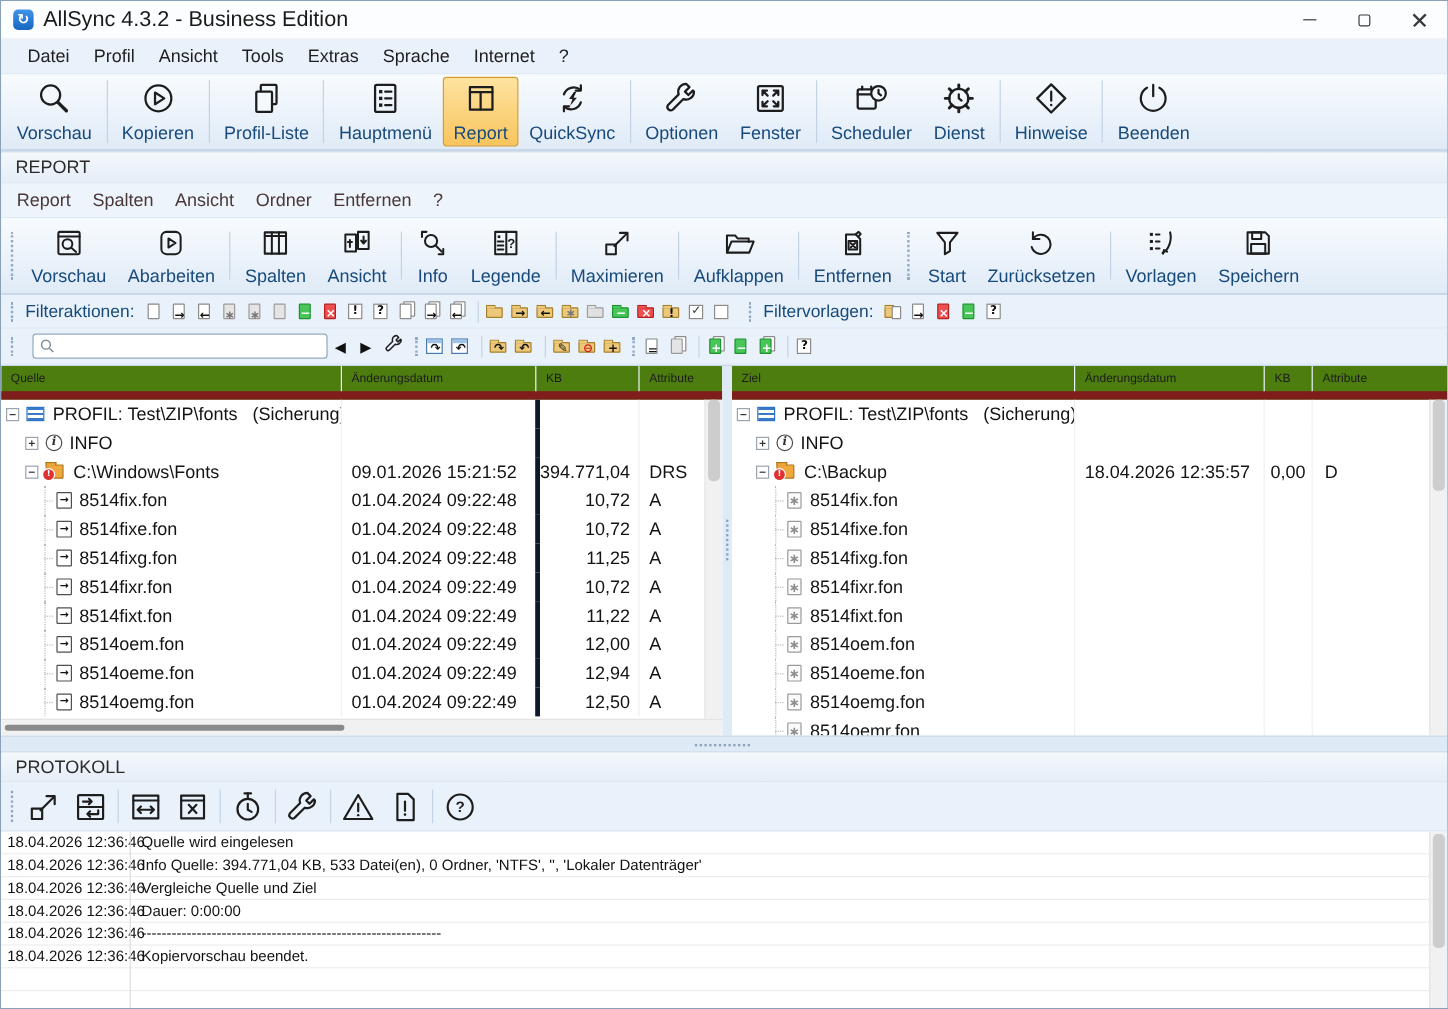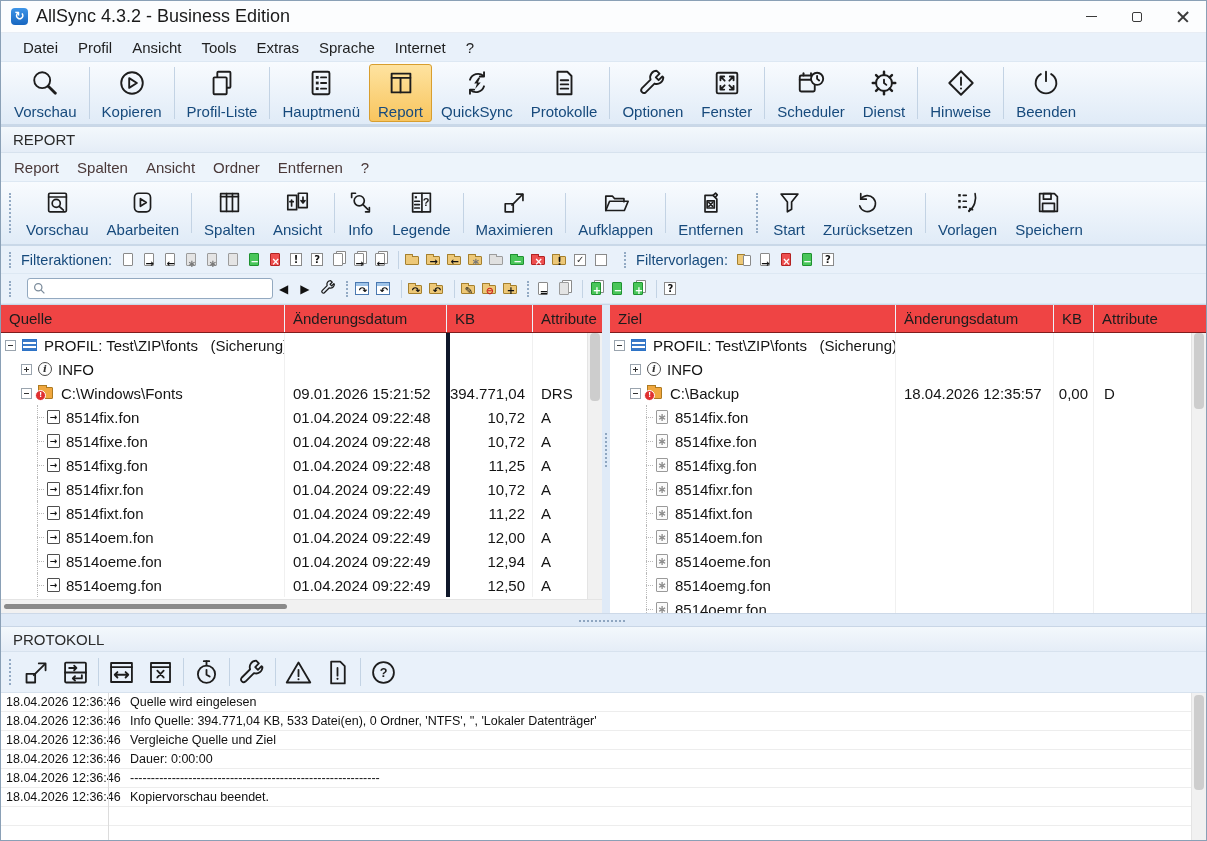--- a/index.html
+++ b/index.html
@@ -71,21 +71,21 @@
 
   .searchbox{width:246px;height:21px;background:#fff;border:1px solid #93a9c0;border-radius:3px;display:flex;align-items:center;margin-left:10px;padding:0 5px;gap:4px}
   .searchbox input{flex:1;border:none;outline:none;font:14px "Liberation Sans",sans-serif;background:transparent;min-width:0}
   .navarr{font-size:12px;color:#111;padding:0 6px}
 
   
   .panes{height:309px;flex:0 0 auto;display:flex;background:#fff;border-top:1px solid #c9d8e8}
   .pane{display:flex;flex-direction:column;overflow:hidden}
   .pane.l{width:601px;flex:0 0 auto}
   .pane.r{flex:1}
-  .phead{height:28px;flex:0 0 auto;background:#ef4444;border-bottom:1px solid #7f1d1d;display:flex;font-size:15px;color:#1c1c1c}
+  .phead{height:28px;flex:0 0 auto;background:#4d7c0f;border-bottom:7px solid #7f1d1d;display:flex;font-size:10px;color:#1c1c1c}
   .ph{display:flex;align-items:center;padding-left:8px;border-left:1px solid #ecf3fb;overflow:hidden;white-space:nowrap}
   .ph:first-child{border-left:none}
   .pbody{flex:1;display:flex;overflow:hidden}
   .rows{flex:1;overflow:hidden;position:relative}
   .vscroll{width:15px;flex:0 0 auto;background:#f1f1f1;border-left:1px solid #e4e4e4;position:relative}
   .vthumb{position:absolute;left:2px;right:2px;border-radius:4px;background:#cdcdcd}
   .hscroll{height:14px;flex:0 0 auto;background:#f1f1f1;border-top:1px solid #e4e4e4;position:relative}
   .hthumb{position:absolute;top:4px;height:5px;border-radius:3px;background:#8a8a8a}
   .psplit{width:8px;flex:0 0 auto;background:#dfeaf7;position:relative}
   .psplit::after{content:"";position:absolute;left:3px;top:128px;height:34px;border-left:2px dotted #8fa6c0}
@@ -122,21 +122,21 @@
 
   
   .hsplit{height:13px;flex:0 0 auto;background:#dfeaf7;border-top:1px solid #cdd9e8;position:relative}
   .hsplit::after{content:"";position:absolute;left:578px;width:46px;top:6px;border-top:2px dotted #8fa6c0}
   .ptoolbar{height:41px;flex:0 0 auto;background:#e9f1fa;display:flex;align-items:center;padding-left:4px;border-bottom:1px solid #d7e2ee}
   .pbtn{padding:2px 5px;display:flex;align-items:center}
   .log{flex:1;background:#fff;position:relative;overflow:hidden;font-size:12.5px;color:#111}
   .logline{position:absolute;left:107px;top:0;bottom:0;border-left:1px solid #dcdcdc}
   .lrow{height:19px;display:flex;align-items:center;border-bottom:1px solid #ededed}
   .ltime{width:107px;flex:0 0 auto;padding-left:5px;white-space:nowrap}
-  .lmsg{padding-left:22px;white-space:nowrap}
+  .lmsg{padding-left:10px;white-space:nowrap}
   .logscroll{position:absolute;right:0;top:0;bottom:0;width:15px;background:#f1f1f1;border-left:1px solid #e4e4e4}
   .logscroll .vthumb{top:2px;height:95px}
 </style>
 </head>
 <body>
 
 <div class="app">
 
   <div class="titlebar">
     <span class="appicon">↻</span>
@@ -213,29 +213,20 @@
     <div class="tbb">
       <span><svg class="s ic" viewBox="0 0 32 32">
             <path d="M8.5 12.5a9 9 0 0 1 14.5-4"></path>
             <path d="M23.5 4.5V9H19"></path>
             <path d="M23.5 19.5a9 9 0 0 1-14.5 4"></path>
             <path d="M8.5 27.5V23H13"></path>
             <path d="M17.5 10l-4.5 6.5h3L14 22.5l6-7h-3l2.5-5.5z" fill="#1d1d1d" stroke="none"></path>
           </svg></span>
       <span class="lbl">QuickSync</span>
     </div>
-    <div class="tbb">
-      <span><svg class="s ic" viewBox="0 0 32 32">
-            <path d="M9 4h10.5L24 8.5V28H9z"></path>
-            <line x1="12.5" y1="13" x2="20.5" y2="13"></line>
-            <line x1="12.5" y1="17.5" x2="20.5" y2="17.5"></line>
-            <line x1="12.5" y1="22" x2="20.5" y2="22"></line>
-          </svg></span>
-      <span class="lbl">Protokolle</span>
-    </div>
     <div class="vsep"></div>
     <div class="tbb">
       <span><svg class="s ic" viewBox="0 0 32 32">
             <path d="M20 3a7 7 0 0 0-6.6 9.4L4 21.8a3 3 0 0 0 4.2 4.2l9.4-9.4A7 7 0 0 0 27 10l-1-1-4 4-3-3 4-4z"></path>
           </svg></span>
       <span class="lbl">Optionen</span>
     </div>
     <div class="tbb">
       <span><svg class="s ic" viewBox="0 0 32 32">
             <rect x="5" y="5" width="22" height="22" rx="1.5"></rect>

